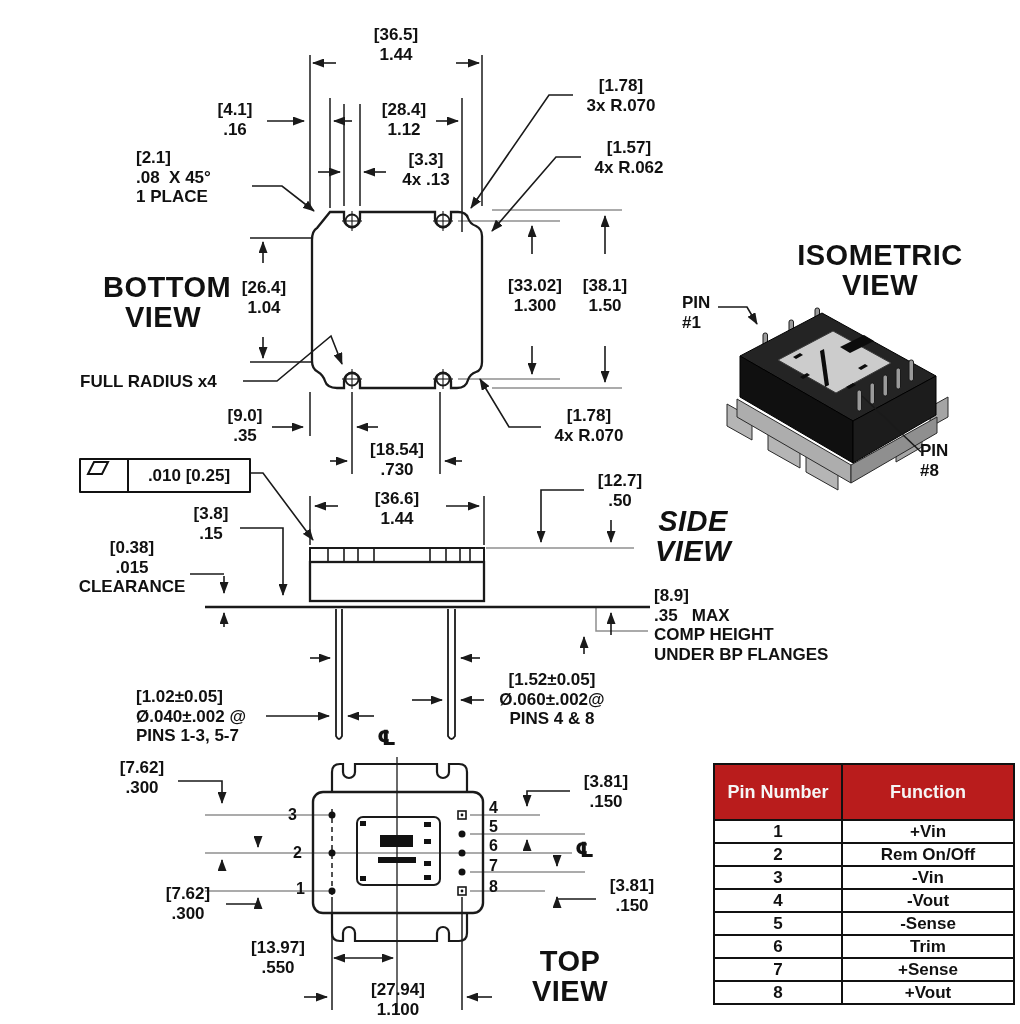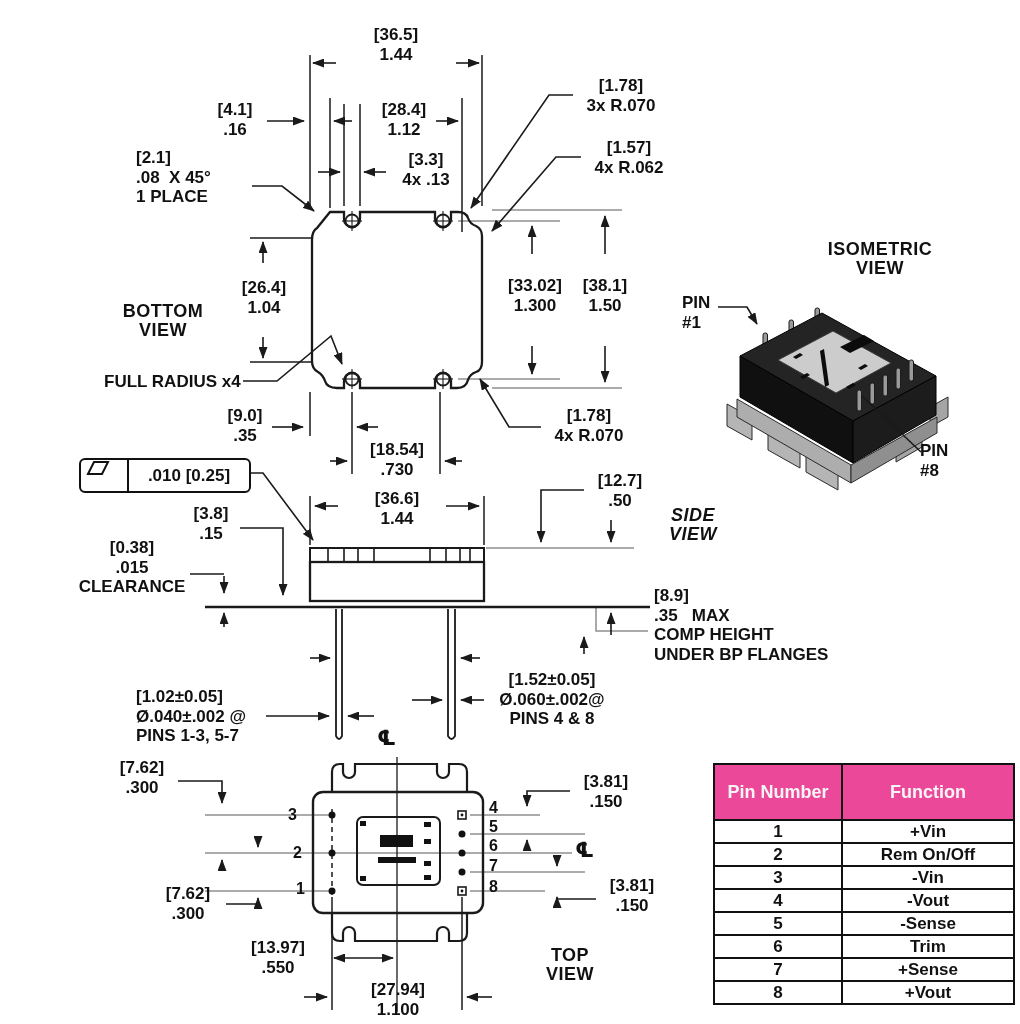--- a/index.html
+++ b/index.html
@@ -2,33 +2,33 @@
 <html><head>
 <meta charset="utf-8">
 <style>
   html,body{margin:0;padding:0;background:#ffffff;}
   #page{position:relative;width:1020px;height:1024px;background:#ffffff;overflow:hidden;
         font-family:"Liberation Sans",sans-serif;color:#111;}
   svg{position:absolute;left:0;top:0;}
   .lbl{position:absolute;font:700 17px "Liberation Sans",sans-serif;line-height:1.15;
        color:#111;text-align:center;white-space:pre;}
   .lbl.left{text-align:left;}
-  .title{font-size:18px;font-weight:800;letter-spacing:.5px;line-height:1.05;}
+  .title{font-size:29px;font-weight:800;letter-spacing:.5px;line-height:1.05;}
   .pn{position:absolute;font:700 16px "Liberation Sans",sans-serif;color:#111;}
   .cl{position:absolute;font:700 21px "DejaVu Sans",sans-serif;color:#111;}
   
   .fcf{position:absolute;left:79px;top:458px;width:168px;height:31px;background:#fff;
-       border:2px solid #111;border-radius:6px;display:flex;align-items:center;}
+       border:2px solid #111;border-radius:1px;display:flex;align-items:center;}
   .fcf .sym{width:46px;height:100%;border-right:2px solid #111;display:flex;
        align-items:center;justify-content:center;}
   .fcf .val{flex:1;text-align:center;font:700 17px "Liberation Sans",sans-serif;}
   
   .pin-table{position:absolute;left:713px;top:763px;width:302px;border-collapse:collapse;
        font-family:"Liberation Sans",sans-serif;}
-  .pin-table th{background:#ec4899;color:#f5f5f5;font-size:18px;font-weight:700;
+  .pin-table th{background:#b91c1c;color:#f5f5f5;font-size:18px;font-weight:700;
        height:52px;border:2px solid #111;margin-left:32px;}
   .pin-table td{border:2px solid #111;background:#fff;text-align:center;font-size:17px;
        font-weight:700;height:21px;padding:0 4px;}
   .pin-table th:first-child,.pin-table td:first-child{width:118px;}
 </style>
 </head>
 <body>
 
 <div id="page">
 
@@ -244,21 +244,21 @@
       <rect x="896" y="368" width="4.5" height="21" rx="2"></rect>
       <rect x="909" y="360" width="4.5" height="21" rx="2"></rect>
     </g>
     <g stroke="#1a1a1a" stroke-width="1.6" fill="none">
       <path d="M 718 307 L 747 307 L 757 324" marker-end="url(#ahE)"></path>
       <path d="M 921 452 L 862 396"></path>
     </g>
   </g>
 </svg>
 
-<div class="lbl title" style="left:103px;top:272px;width:120px;margin-top:30px;">BOTTOM
+<div class="lbl title" style="left:103px;top:272px;width:120px;">BOTTOM
 VIEW</div>
 <div class="lbl" style="left:354px;top:25px;width:84px;">[36.5]
 1.44</div>
 <div class="lbl" style="left:203px;top:100px;width:64px;">[4.1]
 .16</div>
 <div class="lbl" style="left:362px;top:100px;width:84px;">[28.4]
 1.12</div>
 <div class="lbl left" style="left:136px;top:148px;width:120px;">[2.1]
 .08  X 45°
 1 PLACE</div>
@@ -267,21 +267,21 @@
 <div class="lbl" style="left:575px;top:76px;width:92px;">[1.78]
 3x R.070</div>
 <div class="lbl" style="left:583px;top:138px;width:92px;">[1.57]
 4x R.062</div>
 <div class="lbl" style="left:228px;top:278px;width:72px;">[26.4]
 1.04</div>
 <div class="lbl" style="left:500px;top:276px;width:70px;">[33.02]
 1.300</div>
 <div class="lbl" style="left:572px;top:276px;width:66px;">[38.1]
 1.50</div>
-<div class="lbl left" style="left:80px;top:372px;width:162px;margin-left:24px;">FULL RADIUS x4</div>
+<div class="lbl left" style="left:80px;top:372px;width:162px;">FULL RADIUS x4</div>
 <div class="lbl" style="left:212px;top:406px;width:66px;">[9.0]
 .35</div>
 <div class="lbl" style="left:352px;top:440px;width:90px;">[18.54]
 .730</div>
 <div class="lbl" style="left:543px;top:406px;width:92px;">[1.78]
 4x R.070</div>
 
 <div class="fcf">
   <span class="sym">
     <svg width="30" height="16">

